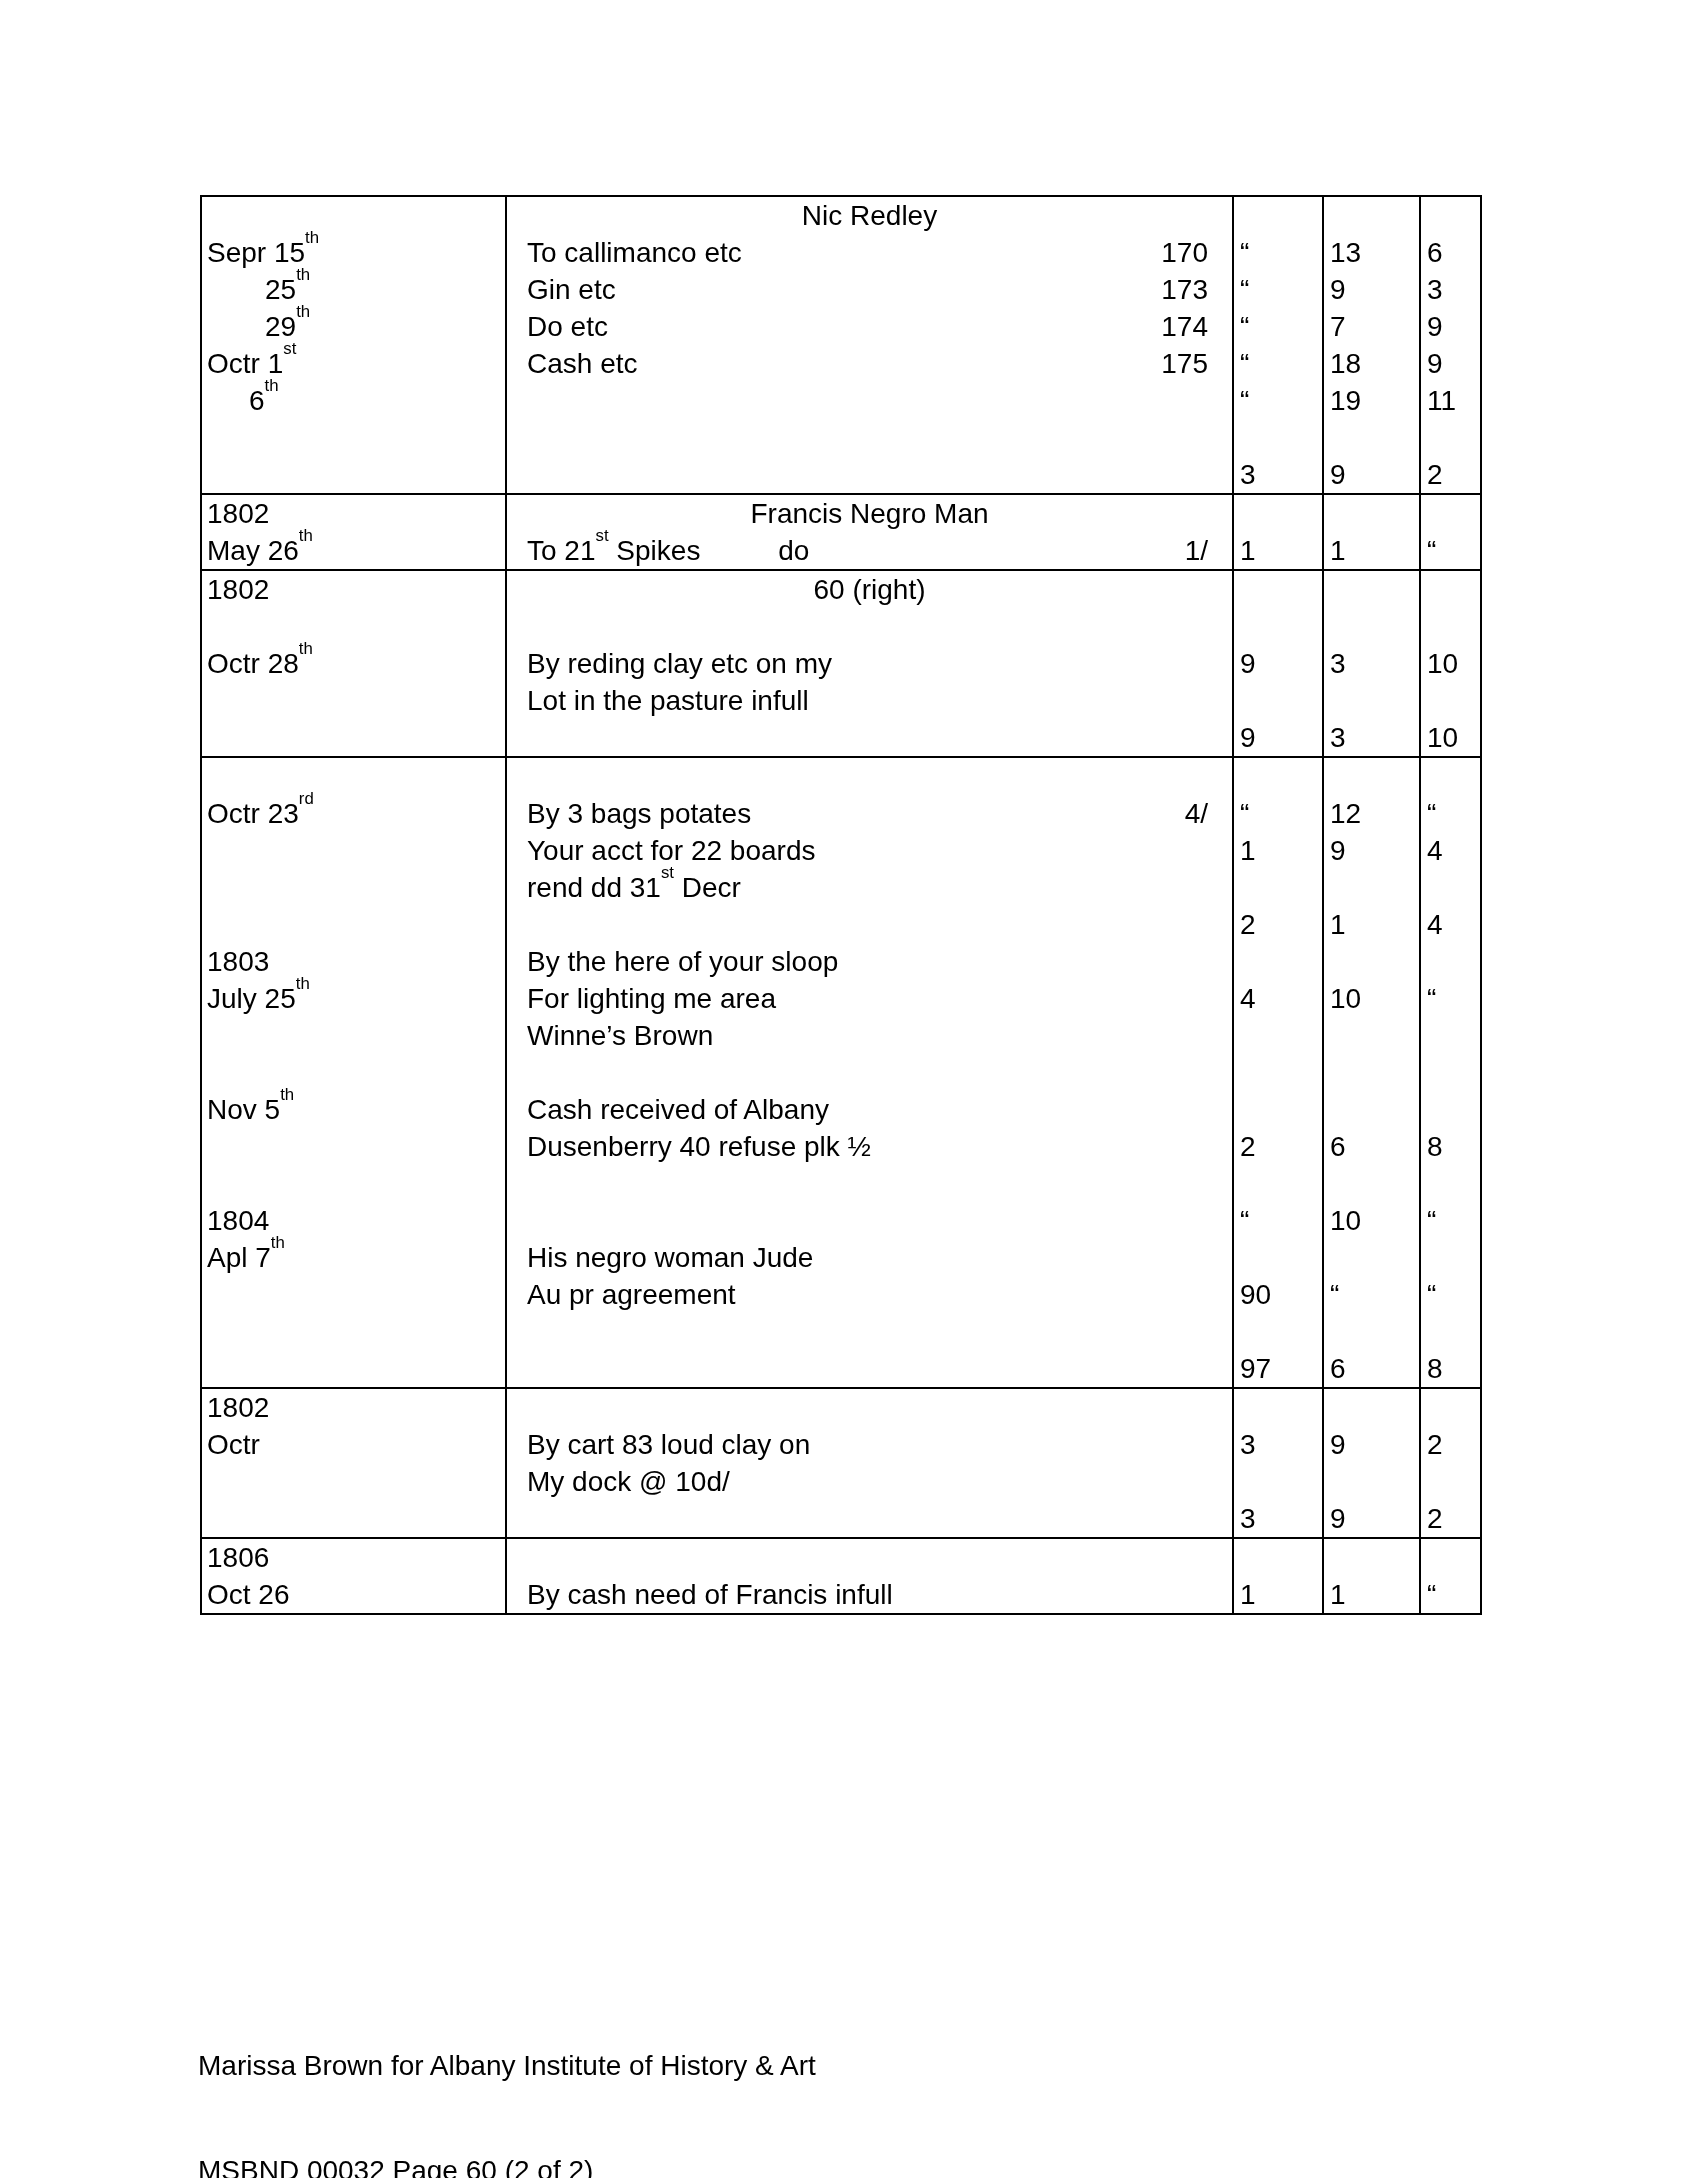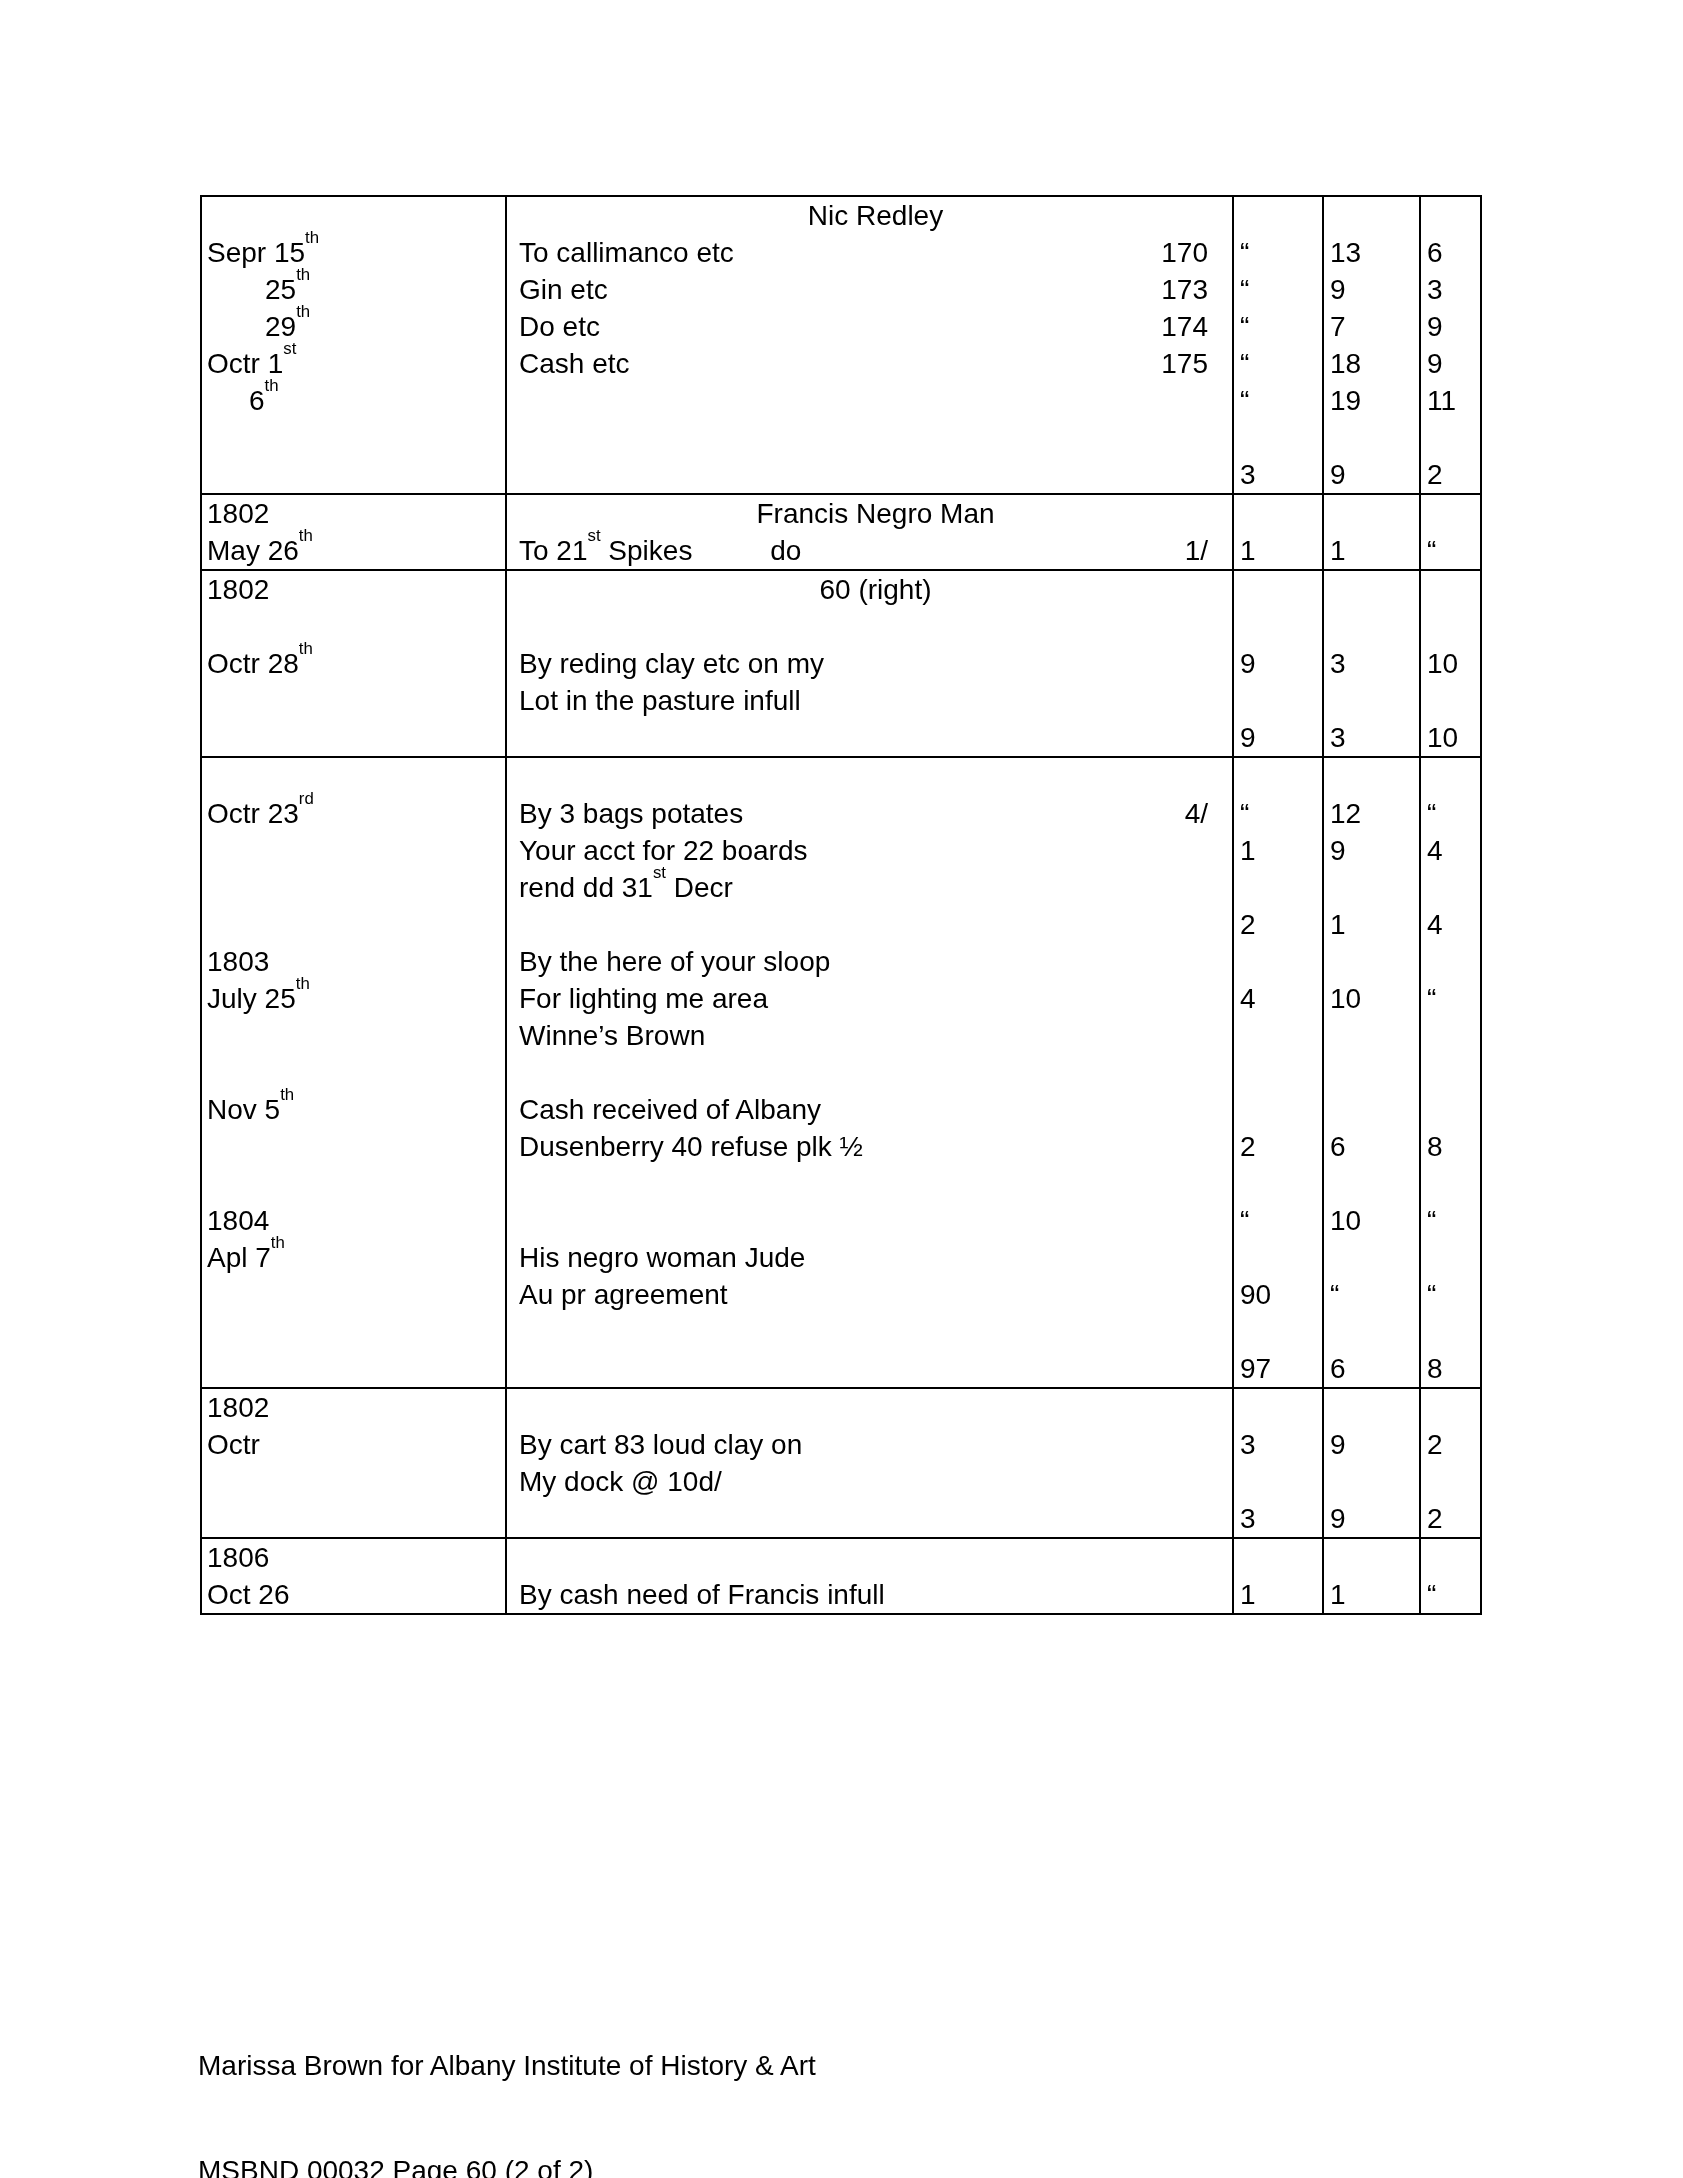--- a/index.html
+++ b/index.html
@@ -41,22 +41,22 @@
   .col-s    { width: 97px; }
   .col-d    { width: 109px; }
   .line {
     height: 37px;
     line-height: 37px;
     white-space: pre;
     overflow: visible;
   }
   .col-date .line { padding-left: 5px; }
   .col-l .line, .col-s .line, .col-d .line { padding-left: 6px; }
-  .desc-line { display: flex; padding-left: 0; }
-  .desc-line .txt { flex: 1 1 auto; margin-left: 12px; }
+  .desc-line { display: flex; padding-left: 20px; }
+  .desc-line .txt { flex: 1 1 auto; }
   .desc-line.center { padding-left: 0; }
   .desc-line.center .txt { text-align: center; }
   .folio { padding-right: 24px; }
   sup {
     font-size: 0.6em;
     line-height: 0;
     position: relative;
     top: -0.5em;
   }
   .footer {

